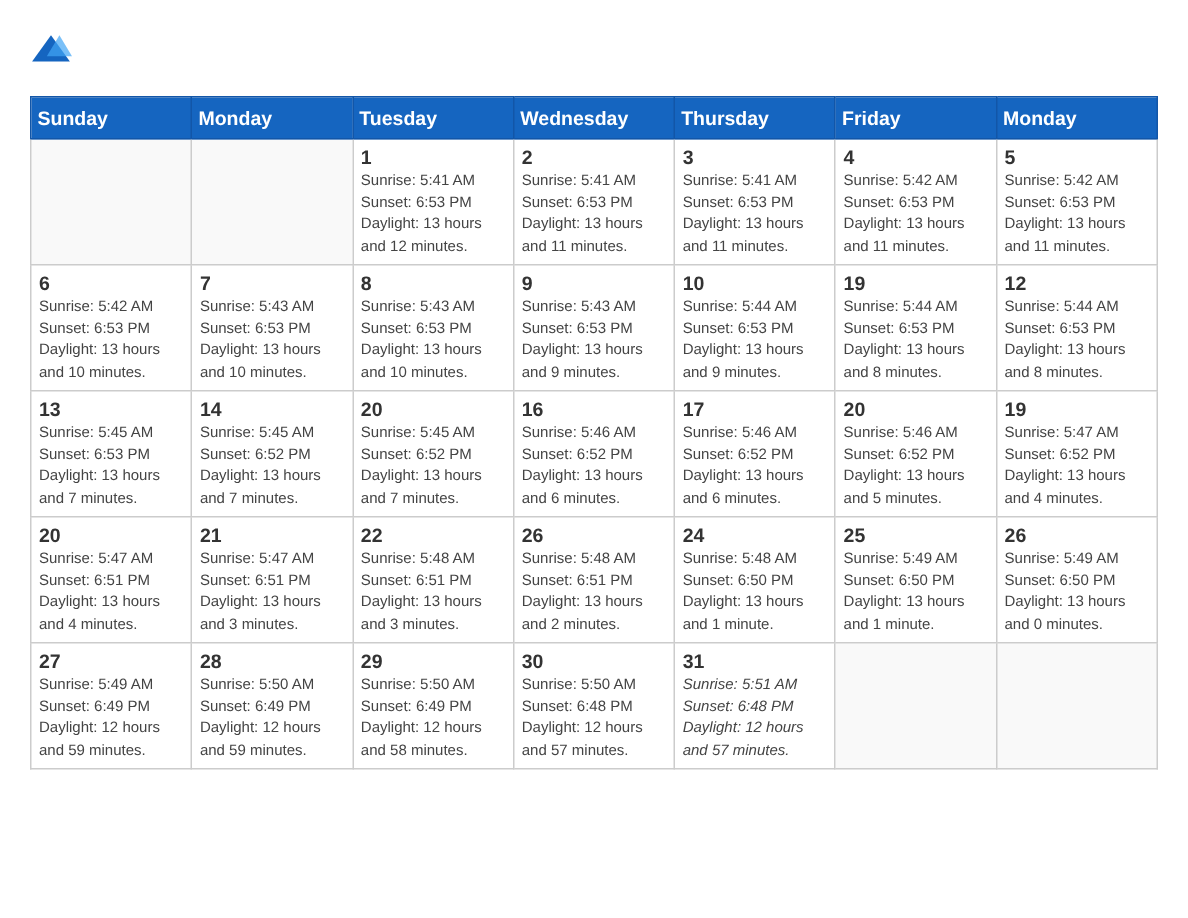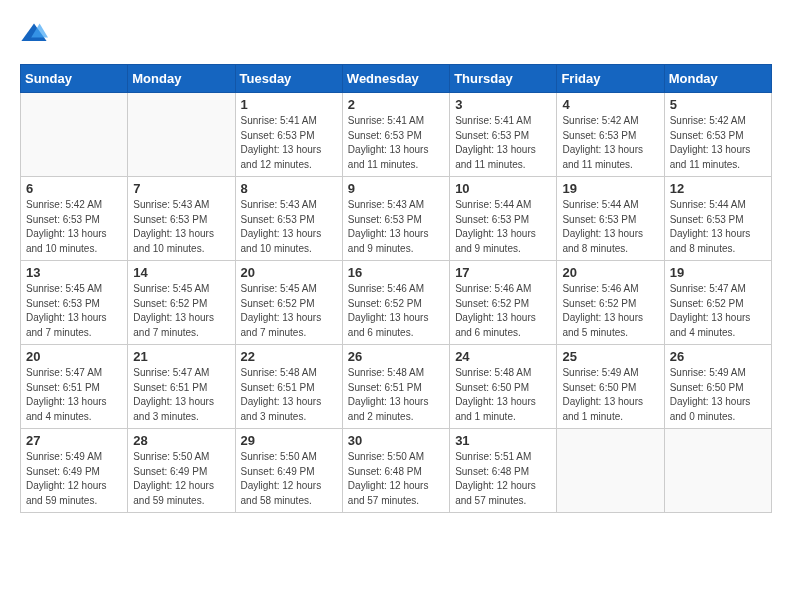--- a/index.html
+++ b/index.html
@@ -333,21 +333,21 @@
         </td>
         <td>
           <div class="day-number">30</div>
           <div class="day-info" style="white-space: pre-line;">Sunrise: 5:50 AM
 Sunset: 6:48 PM
 Daylight: 12 hours
 and 57 minutes.</div>
         </td>
         <td>
           <div class="day-number">31</div>
-          <div class="day-info" style="white-space: pre-line;">Sunrise: 5:51 AM
+          <div class="day-info" style="white-space: pre-line; font-style: italic;">Sunrise: 5:51 AM
 Sunset: 6:48 PM
 Daylight: 12 hours
 and 57 minutes.</div>
         </td>
         <td class="empty"></td>
         <td class="empty"></td>
       </tr>
     </tbody>
 </table>
 

